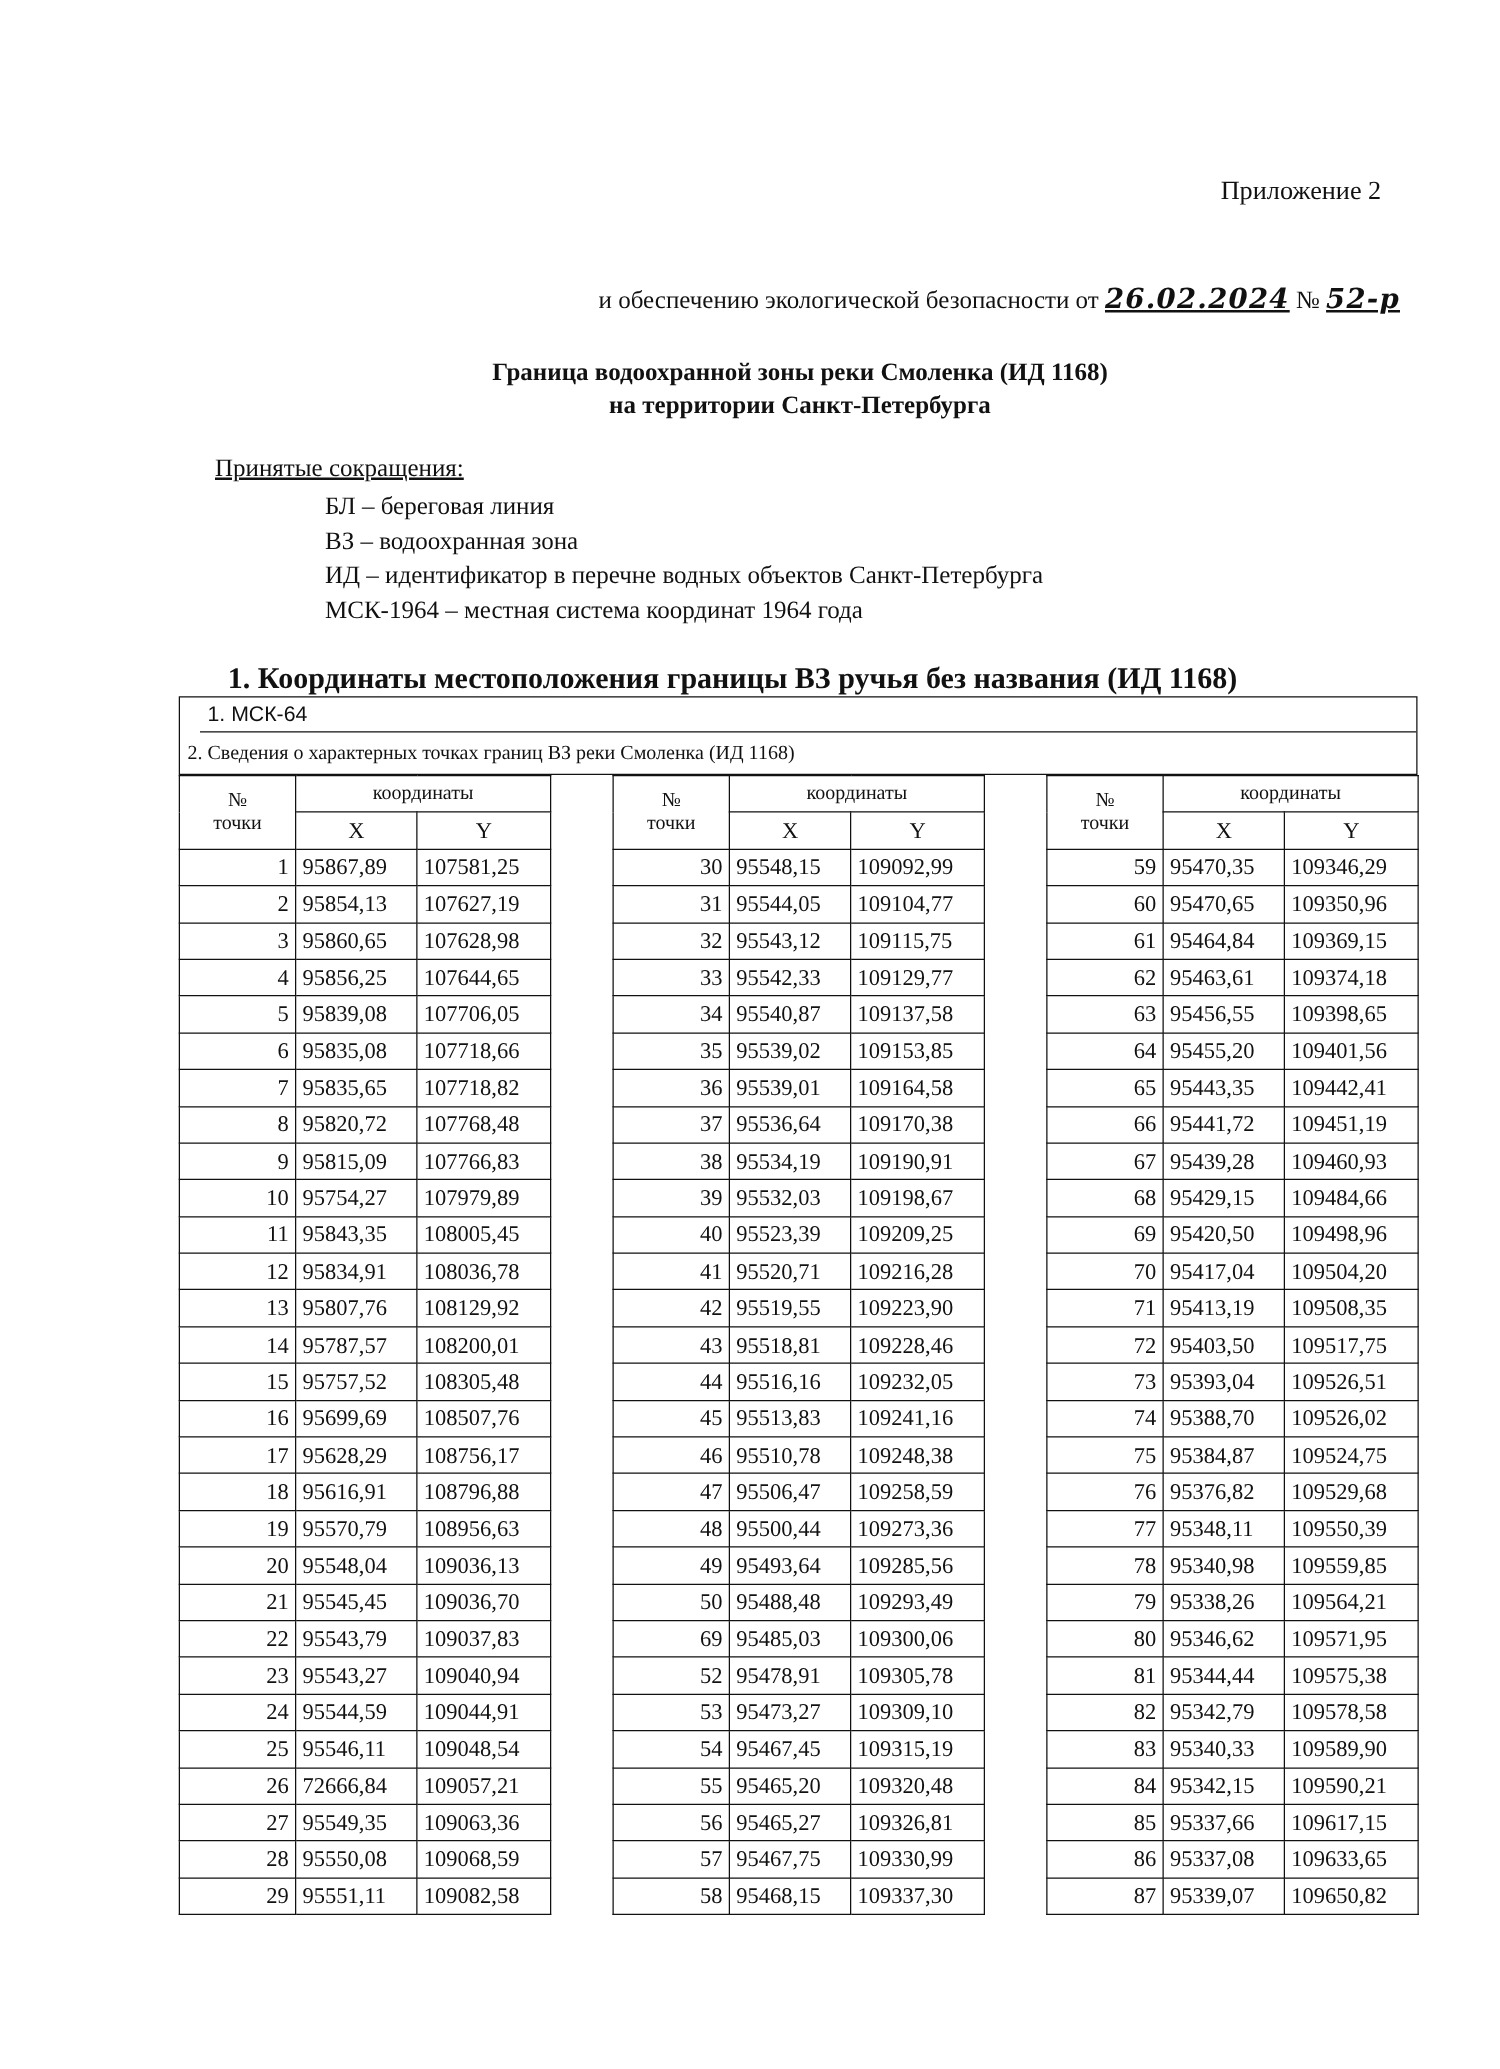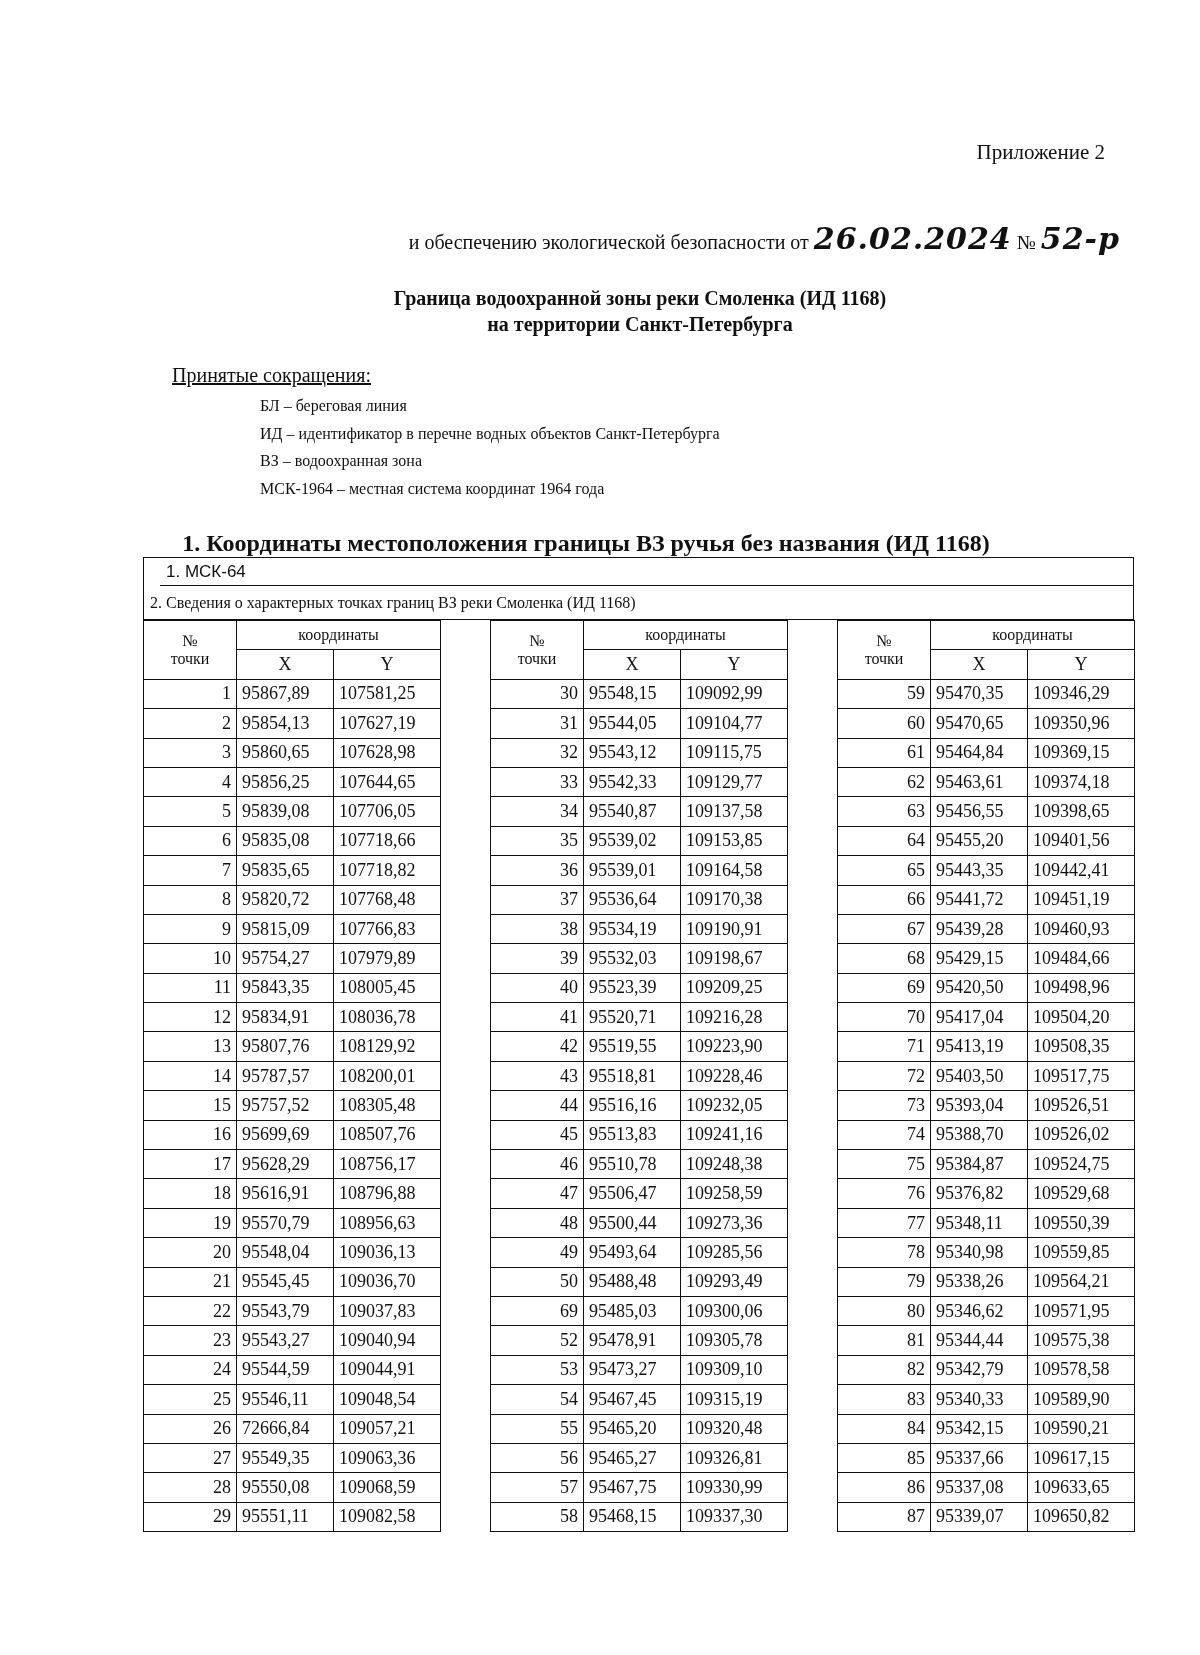--- a/index.html
+++ b/index.html
@@ -1,24 +1,24 @@
 <!DOCTYPE html>
 <html><head>
 <meta charset="utf-8">
 <style>
   html, body { margin:0; padding:0; background:#fff; }
   body { width:1200px; height:1655px; position:relative; overflow:hidden;
          font-family:"Liberation Serif","DejaVu Serif",serif; color:#111; }
   .abs { position:absolute; }
   #appendix { right:95px; top:140px; font-size:21px; }
   #ref { left:0; width:1120px; top:200px; font-size:20px; text-align:right; line-height:26px; }
-  .hand { font-family:"DejaVu Serif",serif; font-style:italic; font-weight:bold; font-size:30px; letter-spacing:1px; }
+  .hand { font-family:"DejaVu Serif",serif; font-style:italic; font-weight:bold; text-decoration:underline; font-size:22px; letter-spacing:1px; }
   #title { left:0; width:1200px; top:285px; text-align:center; font-weight:bold; font-size:20px; line-height:26px;margin-left:40px; }
   #abbr-head { left:172px; top:364px; font-size:20px; text-decoration:underline; }
-  #abbr-list { left:260px; top:392px; font-size:16px; line-height:27.5px; }
+  #abbr-list { left:260px; top:392px; font-size:20px; line-height:27.5px; }
   #sec-title { left:0; width:1172px; top:530px; text-align:center; font-weight:bold; font-size:24px; }
   #frame { left:143px; top:557px; width:989px; border:1.5px solid #111; }
   #frame .row1 { height:27px; border-bottom:1.5px solid #111; font-size:17px; padding-left:6px; line-height:27px; font-family:"Liberation Sans",sans-serif;margin-left:16px; }
   #frame .row2 { height:33px; font-size:16px; padding-left:6px; line-height:33px; }
   .cols { position:absolute; left:143px; top:620px; width:992px; display:flex; justify-content:space-between; }
   table.pts { border-collapse:collapse; font-size:18px; }
   table.pts td, table.pts th { border:1.2px solid #111; padding:0 5px; height:28.4px; }
   table.pts th { font-weight:normal; font-size:16px; text-align:center; }
   table.pts td.n { text-align:right; width:82px; }
   table.pts td.x { width:86px; text-align:left; }
@@ -39,22 +39,22 @@
 </div>
 
 <div class="abs" id="title">
   <div>Граница водоохранной зоны реки Смоленка (ИД 1168)</div>
   <div>на территории Санкт-Петербурга</div>
 </div>
 
 <div class="abs" id="abbr-head">Принятые сокращения:</div>
 <div class="abs" id="abbr-list">
   <div>БЛ – береговая линия</div>
+  <div>ВЗ – водоохранная зона</div>
   <div>ИД – идентификатор в перечне водных объектов Санкт-Петербурга</div>
-  <div>ВЗ – водоохранная зона</div>
   <div>МСК-1964 – местная система координат 1964 года</div>
 </div>
 
 <div class="abs" id="sec-title">1.   Координаты местоположения границы ВЗ ручья без названия (ИД 1168)</div>
 
 <div class="abs" id="frame">
   <div class="row1">1. МСК-64</div>
   <div class="row2">2. Сведения о характерных точках границ ВЗ реки Смоленка (ИД 1168)</div>
 </div>
 

